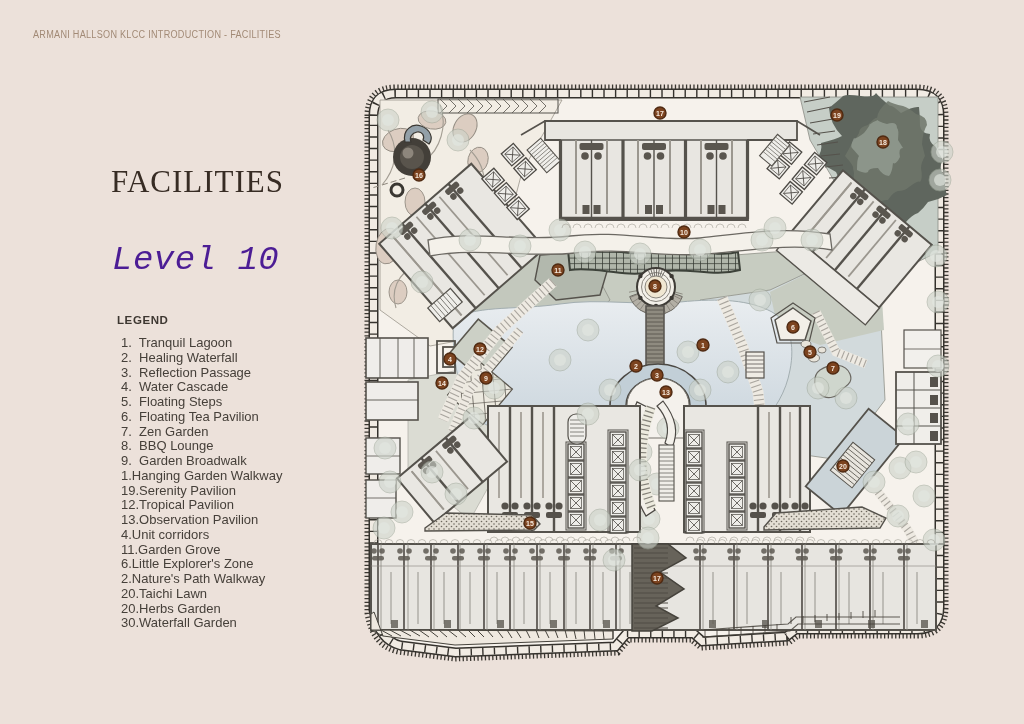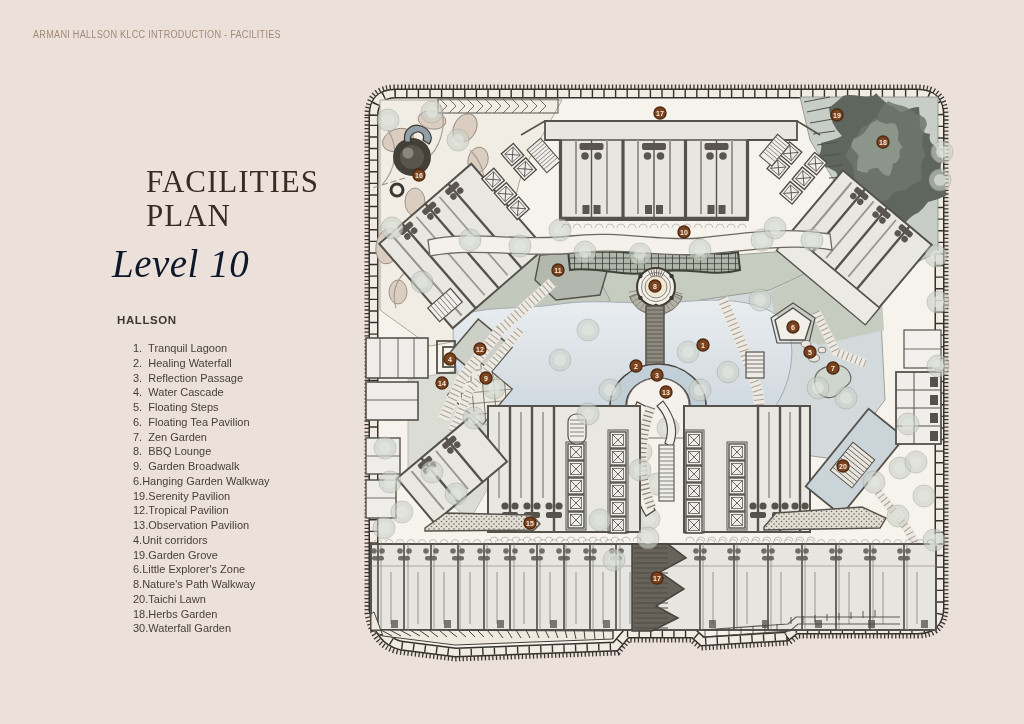--- a/index.html
+++ b/index.html
@@ -1,60 +1,59 @@
 <!DOCTYPE html>
 <html><head>
 <meta charset="utf-8">
 <style>
   html,body{margin:0;padding:0;}
   body{width:1024px;height:724px;background:#ece1da;font-family:"Liberation Sans",sans-serif;position:relative;overflow:hidden;}
   .hdr{position:absolute;left:33px;top:29px;font-size:10px;letter-spacing:0.3px;color:#a28a76;font-weight:400;transform:scaleX(0.91);transform-origin:0 0;white-space:nowrap;}
-  .title{position:absolute;left:111px;top:168px;font-family:"Liberation Serif",serif;font-size:31px;line-height:27.5px;letter-spacing:1px;color:#372c24;font-weight:500;margin-left:35px;}
+  .title{position:absolute;left:111px;top:168px;font-family:"Liberation Serif",serif;font-size:31px;line-height:27.5px;letter-spacing:1px;color:#372c24;font-weight:500;}
   .title div{margin-bottom:6px;}
-  .lvl{position:absolute;left:112px;top:241px;font-family:Liberation Serif, serif;font-style:italic;font-size:39px;color:#0f172a;letter-spacing:0.5px;}
+  .lvl{position:absolute;left:112px;top:241px;font-family:Liberation Mono, monospace;font-style:italic;font-size:34px;color:#4c1d95;letter-spacing:0.5px;}
   .legend{position:absolute;left:117px;top:314px;color:#46403a;}
   .legend .lt{font-size:11.5px;font-weight:bold;letter-spacing:0.6px;margin-bottom:9px;color:#3d3731;}
-  .legend ol{margin:16px;padding:0;list-style:none;font-size:11px;}
+  .legend ol{margin:4px;padding:0;list-style:none;font-size:13px;}
   .legend li{height:14.75px;}
   svg{position:absolute;left:0;top:0;}
 </style>
 </head>
 <body>
 
 <div class="hdr">ARMANI HALLSON KLCC INTRODUCTION - FACILITIES</div>
 
 <div class="title">
     <div>FACILITIES</div>
-    <div>PLAN</div>
   </div>
 
 <div class="lvl">Level 10</div>
 
 <div class="legend">
-<div class="lt">HALLSON</div>
+<div class="lt">LEGEND</div>
 <ol>
 <li>1.&nbsp; Tranquil Lagoon</li>
 <li>2.&nbsp; Healing Waterfall</li>
 <li>3.&nbsp; Reflection Passage</li>
 <li>4.&nbsp; Water Cascade</li>
 <li>5.&nbsp; Floating Steps</li>
 <li>6.&nbsp; Floating Tea Pavilion</li>
 <li>7.&nbsp; Zen Garden</li>
 <li>8.&nbsp; BBQ Lounge</li>
 <li>9.&nbsp; Garden Broadwalk</li>
-<li>6.Hanging Garden Walkway</li>
+<li>1.Hanging Garden Walkway</li>
 <li>19.Serenity Pavilion</li>
 <li>12.Tropical Pavilion</li>
 <li>13.Observation Pavilion</li>
 <li>4.Unit corridors</li>
-<li>19.Garden Grove</li>
+<li>11.Garden Grove</li>
 <li>6.Little Explorer's Zone</li>
-<li>8.Nature's Path Walkway</li>
+<li>2.Nature's Path Walkway</li>
 <li>20.Taichi Lawn</li>
-<li>18.Herbs Garden</li>
+<li>20.Herbs Garden</li>
 <li>30.Waterfall Garden</li>
 </ol>
 </div>
 <svg width="1024" height="724" viewBox="0 0 1024 724">
 <defs>
 <linearGradient id="lag" x1="0" y1="0" x2="0" y2="1">
  <stop offset="0" stop-color="#e9edf0"></stop>
         <stop offset="1" stop-color="#c9d4dc"></stop>
 </linearGradient>
 <pattern id="dots" width="5" height="5" patternUnits="userSpaceOnUse">

